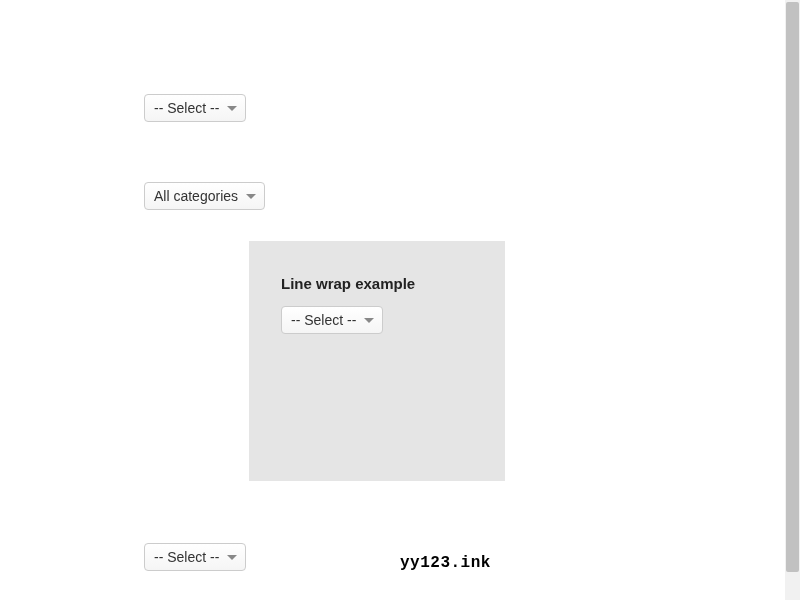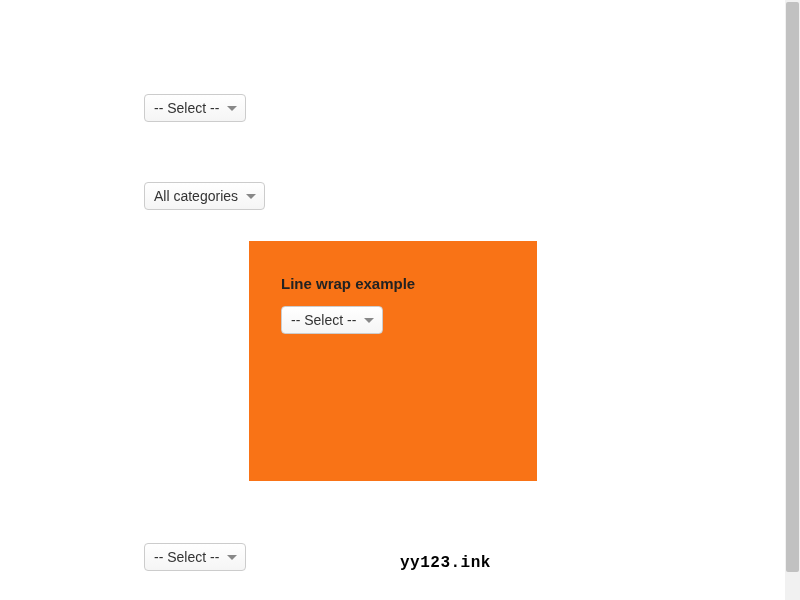--- a/index.html
+++ b/index.html
@@ -57,23 +57,23 @@
       border-right: 5px solid transparent;
       border-top: 5px solid #888888;
       margin-left: 2px;
       margin-right: 2px;
     }
 
     .panel-box {
       position: absolute;
       left: 249px;
       top: 241px;
-      width: 288px;
+      width: 256px;
       height: 240px;
-      background: #f97316;
+      background: #e5e5e5;
       padding: 34px 32px;
     }
     .panel-title {
       font-size: 15px;
       font-weight: bold;
       color: #222;
       margin-bottom: 14px;
     }
     .panel-select {
       position: static;

